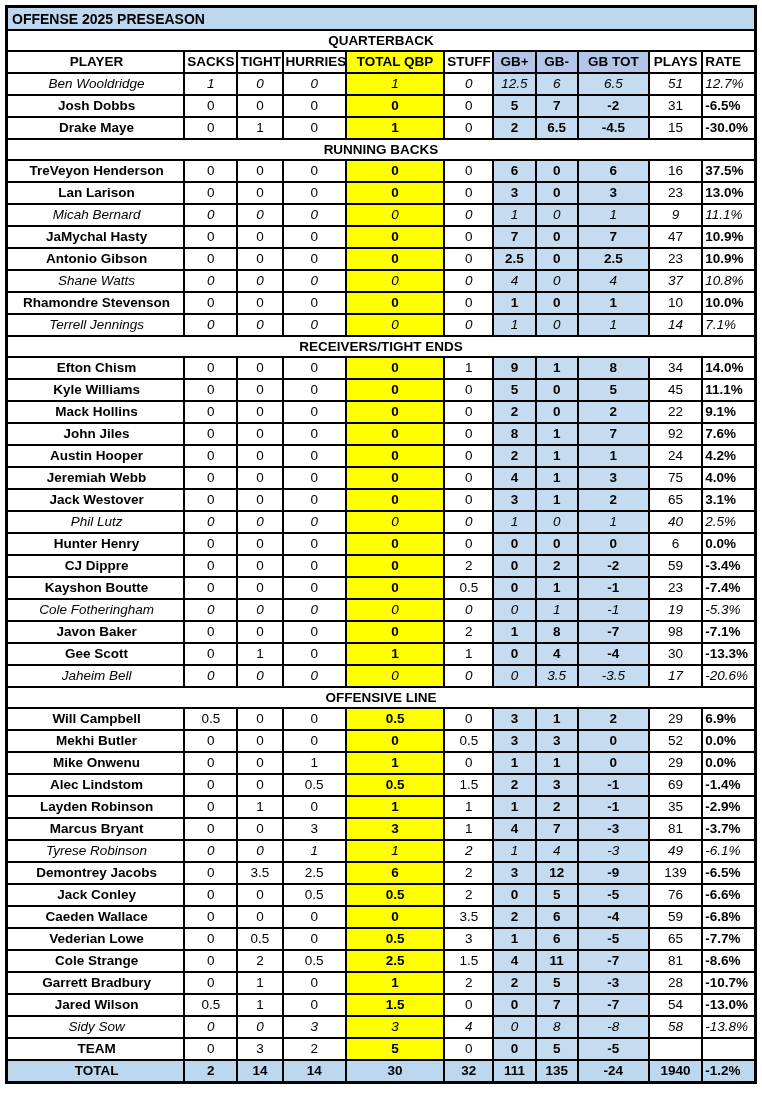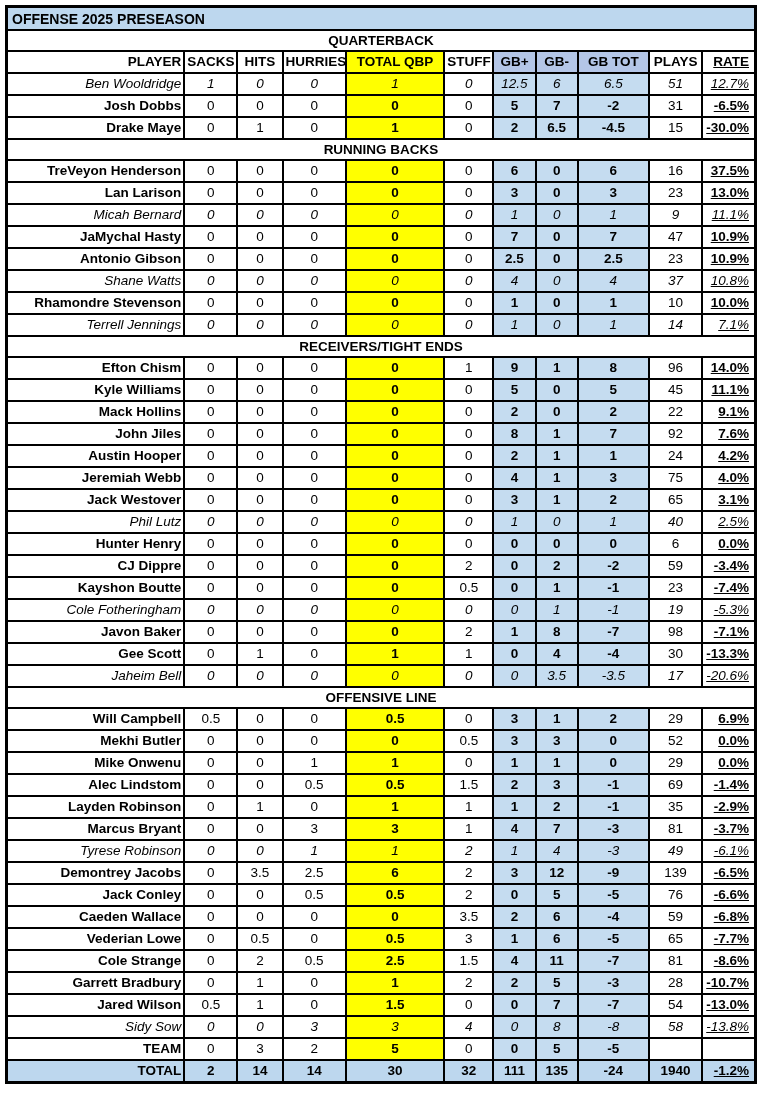--- a/index.html
+++ b/index.html
@@ -4,22 +4,22 @@
 <style>
   html,body{margin:0;padding:0;background:#ffffff;}
   body{width:762px;height:1116px;font-family:"Liberation Sans",sans-serif;color:#000;}
   .wrap{padding:5px 12px 0 5px;}
   table{border-collapse:collapse;table-layout:fixed;width:752px;border:3px solid #000;background:#fff;}
   td{border:2px solid #000;height:20px;line-height:1;font-size:13.5px;text-align:center;
      padding:0 2px;overflow:hidden;white-space:nowrap;}
   .title{background:var(--hdr-blue);font-weight:bold;text-align:left;font-size:14px;padding-left:4px;height:21px;}
   .section{font-weight:bold;height:19px;}
   .hdr{font-weight:bold;}
-  .left{text-align:right;padding-left:4px;}
-  .rate{text-align:right;padding-right:5px;text-decoration:underline;}
+  .left{text-align:center;padding-left:4px;}
+  .rate{text-align:left;padding-right:5px;}
   .yellow{background:var(--yellow);}
   .gb{background:var(--gb-blue);}
   .gbh{background:var(--gbh-blue);}
   .blue{background:var(--hdr-blue);}
   .b{font-weight:bold;}
   .it{font-style:italic;}
 </style>
 </head>
 <body>
 
@@ -41,21 +41,21 @@
     <tbody id="tbody">
       <tr>
         <td colspan="11" class="title">OFFENSE 2025 PRESEASON</td>
       </tr>
     <tr>
           <td class="section" colspan="11">QUARTERBACK</td>
         </tr>
         <tr>
           <td class="hdr left">PLAYER</td>
           <td class="hdr">SACKS</td>
-          <td class="hdr">HITS</td>
+          <td class="hdr">TIGHT</td>
           <td class="hdr">HURRIES</td>
           <td class="hdr yellow">TOTAL QBP</td>
           <td class="hdr">STUFF</td>
           <td class="hdr gbh">GB+</td>
           <td class="hdr gbh">GB-</td>
           <td class="hdr gbh">GB TOT</td>
           <td class="hdr">PLAYS</td>
           <td class="hdr rate">RATE</td>
         </tr>
         <tr>
@@ -210,21 +210,21 @@
         <tr>
           <td class="left b">Efton Chism</td>
           <td class="">0</td>
           <td class="">0</td>
           <td class="">0</td>
           <td class="yellow b">0</td>
           <td class="">1</td>
           <td class="gb b">9</td>
           <td class="gb b">1</td>
           <td class="gb b">8</td>
-          <td class="">96</td>
+          <td class="">34</td>
           <td class="rate b">14.0%</td>
         </tr>
         <tr>
           <td class="left b">Kyle Williams</td>
           <td class="">0</td>
           <td class="">0</td>
           <td class="">0</td>
           <td class="yellow b">0</td>
           <td class="">0</td>
           <td class="gb b">5</td>

